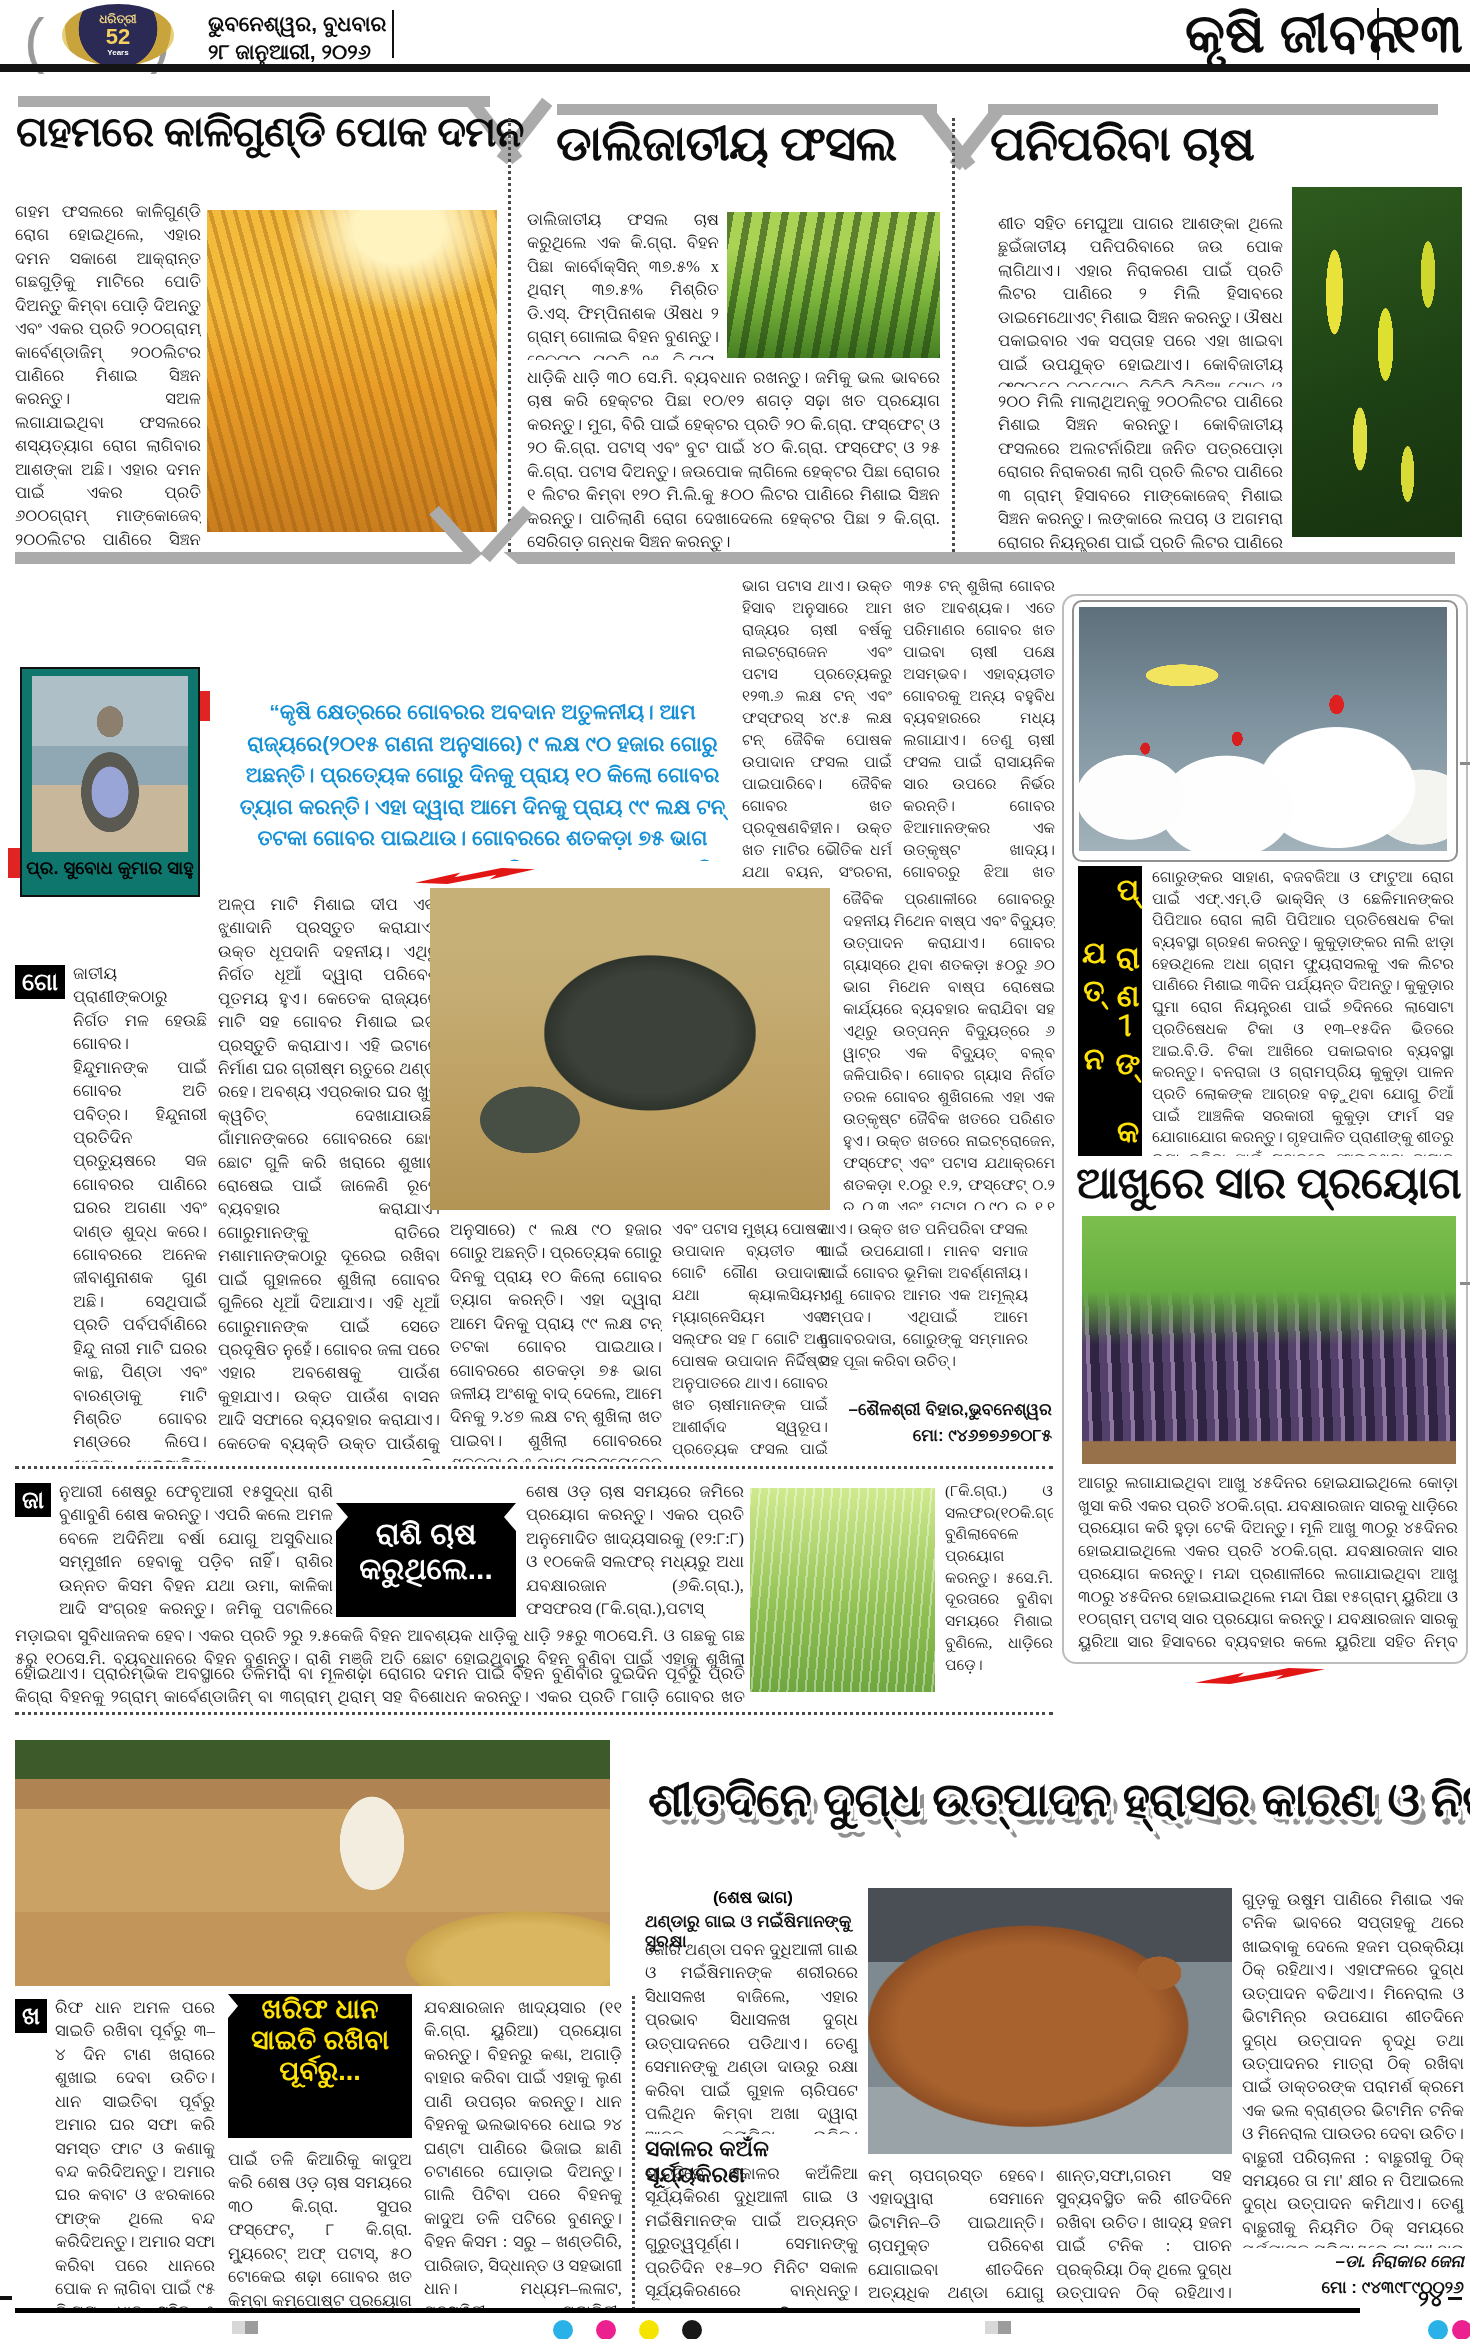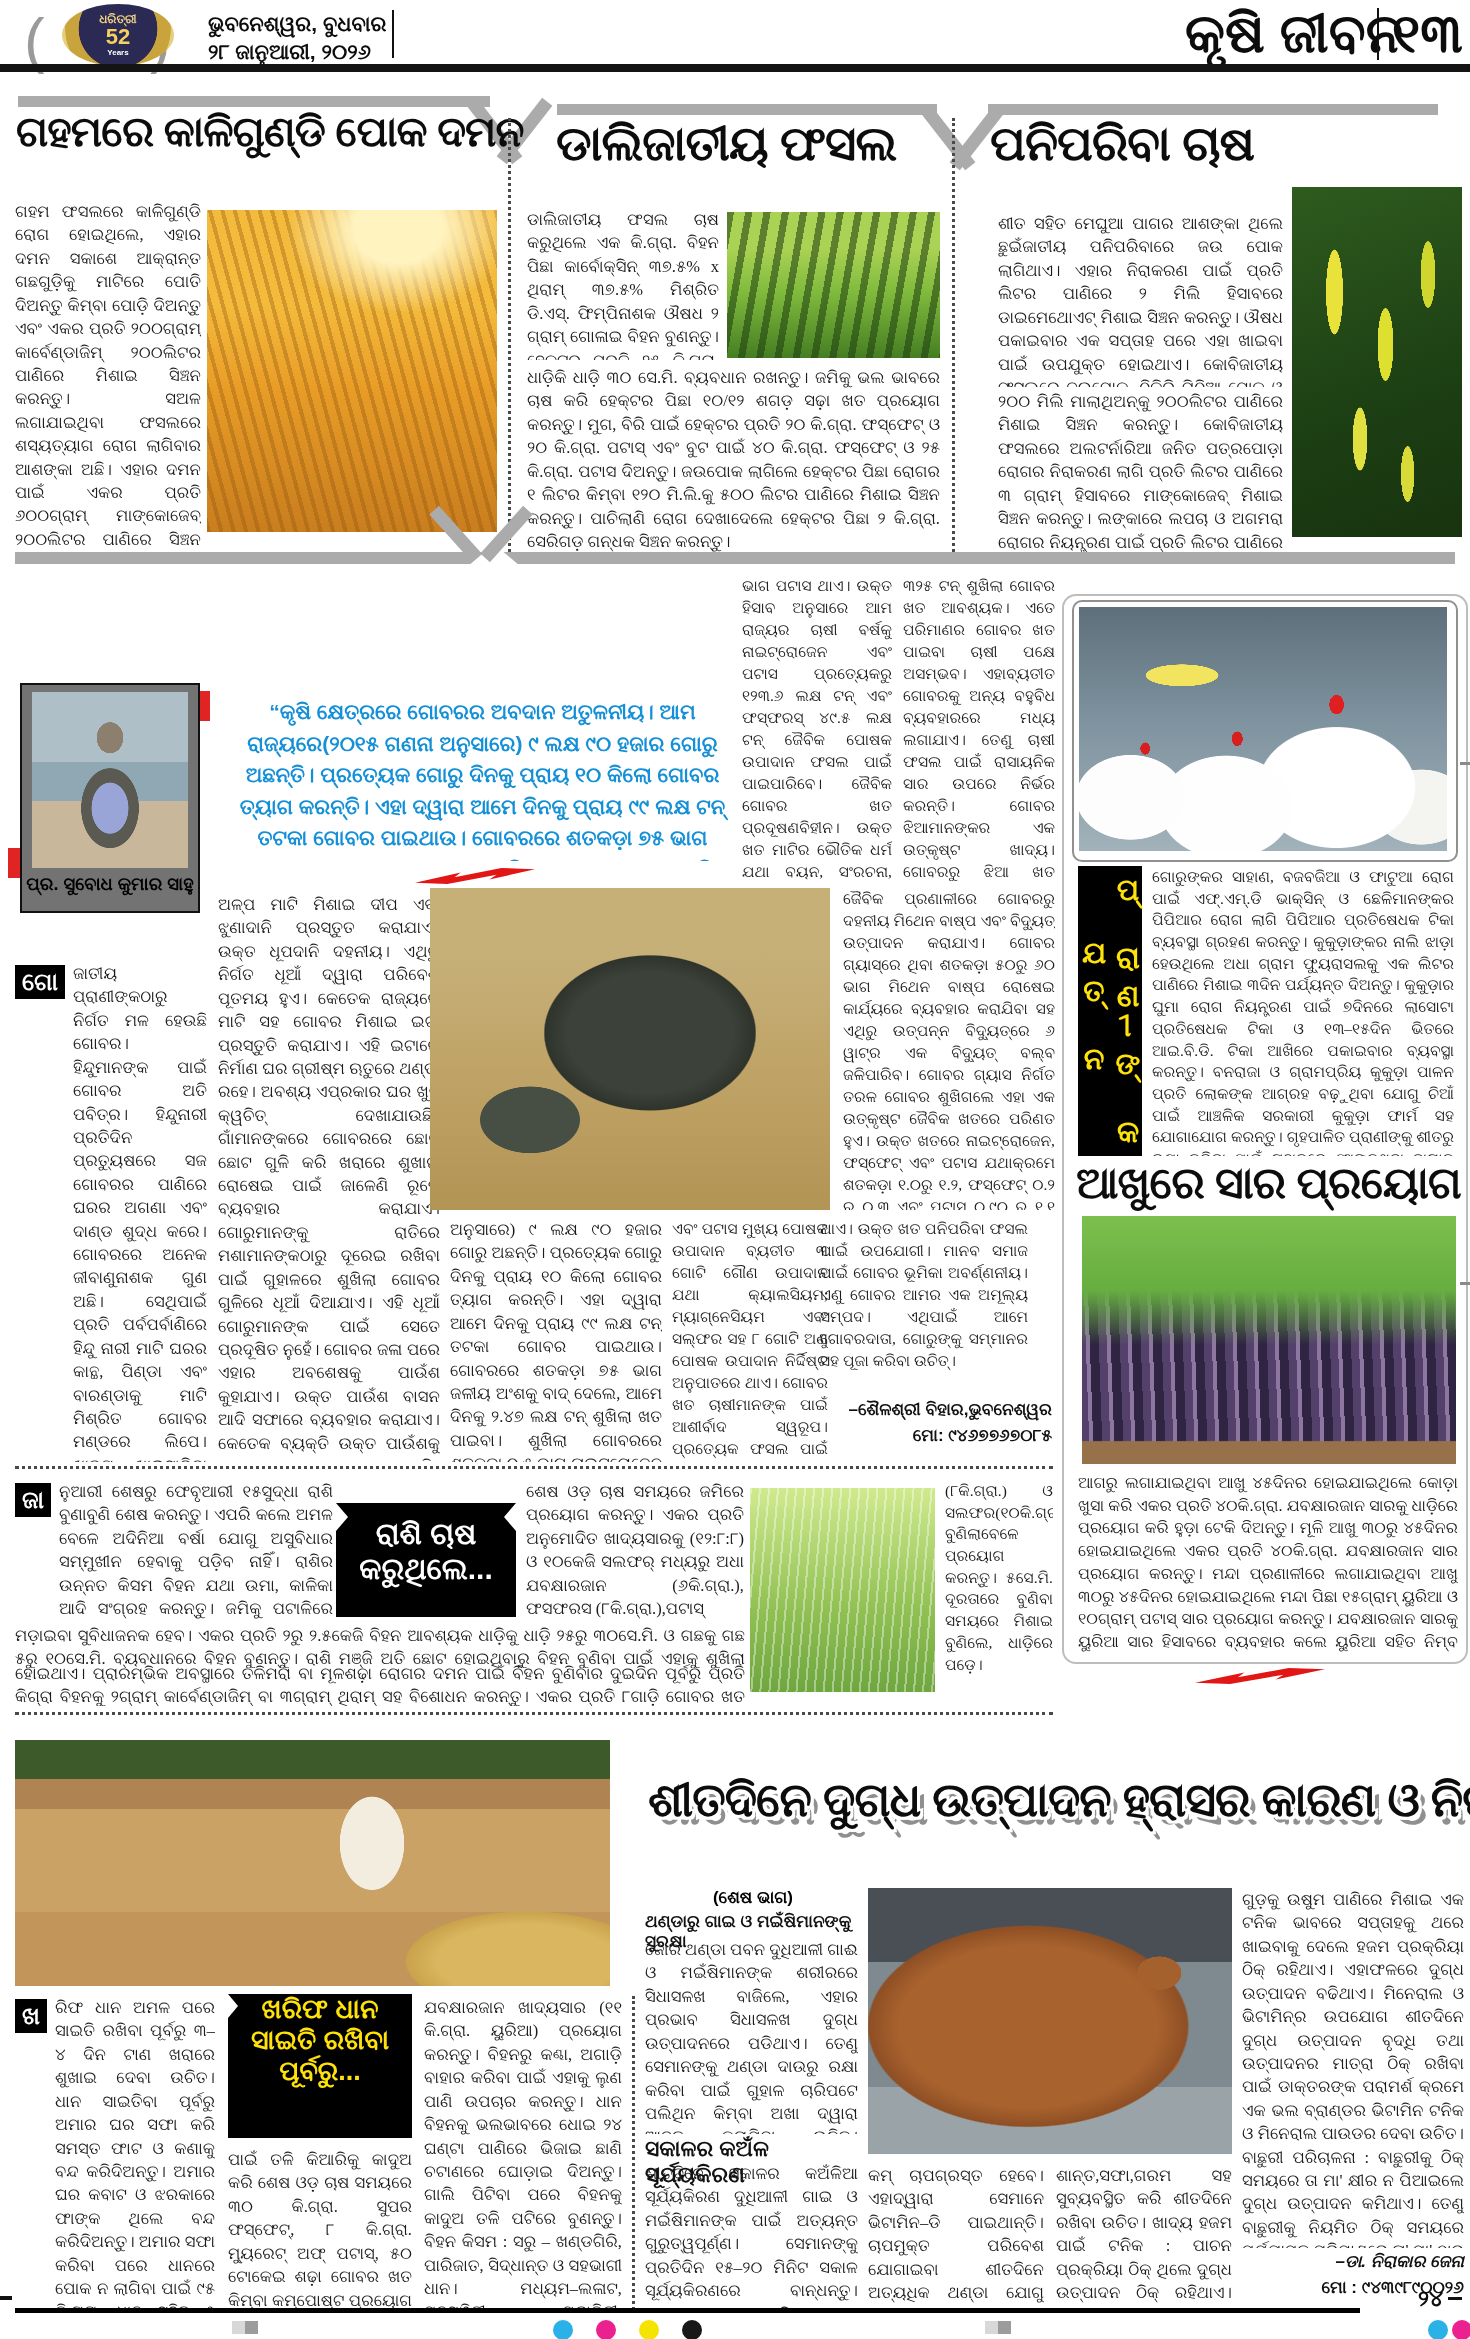--- a/index.html
+++ b/index.html
@@ -89,21 +89,21 @@
   <div class="ab" style="left:468px;top:544px;width:0;height:0;border-left:26px solid transparent;border-right:26px solid transparent;border-bottom:22px solid #ffffff;"></div>
   <div class="ab leg" style="left:449px;top:502px;height:64px;transform:rotate(-42deg);"></div>
   <div class="ab leg" style="left:500px;top:502px;height:64px;transform:rotate(42deg);"></div>
 
 
   <div class="ab bt" style="left:742px;top:575px;width:150px;height:306px;font-size:15.5px;">ଭାଗ ପଟାସ ଥାଏ। ଉକ୍ତ ହିସାବ ଅନୁସାରେ ଆମ ରାଜ୍ୟର ଚାଷୀ ବର୍ଷକୁ ନାଇଟ୍ରୋଜେନ ଏବଂ ପଟାସ ପ୍ରତ୍ୟେକରୁ ୧୨୩.୬ ଲକ୍ଷ ଟନ୍ ଏବଂ ଫସ୍‌ଫରସ୍ ୪୯.୫ ଲକ୍ଷ ଟନ୍ ଜୈବିକ ପୋଷକ ଉପାଦାନ ଫସଲ ପାଇଁ ପାଇପାରିବେ। ଜୈବିକ ଗୋବର ଖତ ପ୍ରଦୂଷଣବିହୀନ। ଉକ୍ତ ଖତ ମାଟିର ଭୌତିକ ଧର୍ମ ଯଥା ବୟନ, ସଂରଚନା, ଜଳ ଏବଂ ଧାରଣ ଶକ୍ତି ବଢ଼ାଇ ଥାଏ। ଏହାଛଡ଼ା ଗୋବର ଖତ ମାଟିରେ ଥିବା କୋଟି କୋଟି ଉପକାରୀ ବୀଜାଣୁଙ୍କର ବଂଶ ବୃଦ୍ଧି ଘଟାଇ ମାଟିକୁ ଉର୍ବର କରେ। ଖତରେ ନାଇଟ୍ରୋଜେନ, ଫସ୍‌ଫରସ୍</div>
   <div class="ab bt" style="left:903px;top:575px;width:152px;height:306px;font-size:15.5px;">୩୨୫ ଟନ୍ ଶୁଖିଲା ଗୋବର ଖତ ଆବଶ୍ୟକ। ଏତେ ପରିମାଣର ଗୋବର ଖତ ପାଇବା ଚାଷୀ ପକ୍ଷେ ଅସମ୍ଭବ। ଏହାବ୍ୟତୀତ ଗୋବରକୁ ଅନ୍ୟ ବହୁବିଧ ବ୍ୟବହାରରେ ମଧ୍ୟ ଲଗାଯାଏ। ତେଣୁ ଚାଷୀ ଫସଲ ପାଇଁ ରାସାୟନିକ ସାର ଉପରେ ନିର୍ଭର କରନ୍ତି। ଗୋବର ଝିଆମାନଙ୍କର ଏକ ଉତ୍କୃଷ୍ଟ ଖାଦ୍ୟ। ଗୋବରରୁ ଝିଆ ଖତ ପ୍ରସ୍ତୁତ କରାଯାଏ। ଉକ୍ତ ଖତରେ ଶତକଡ଼ା ହିସାବରେ ନାଇଟ୍ରୋଜେନ ୧.୪ ରୁ ୧.୬, ଫସ୍‌ଫେଟ୍ ୦.୩ ରୁ ୦.୫ ଏବଂ ପଟାସ ୧.୫ ରୁ ୧.୮ ଥାଏ। ପନିପରିବା ଓ ଫୁଲ ଚାଷ ପାଇଁ ଝିଆ ଖତ ଉତ୍କୃଷ୍ଟ। ଧାନ ଫସଲରେ ଜୀବାଣୁଜନିତ ପତ୍ରପୋଡ଼ା ରୋଗ ପାଇଁ ସଜ ଗୋବର ଏକ ଅମୋଘ ଜୈବିକ ଔଷଧ।</div>
 
   <div class="ab rsq" style="left:188px;top:691px;width:22px;height:30px;"></div>
   <div class="ab rsq" style="left:8px;top:848px;width:16px;height:30px;"></div>
-  <div class="ab" style="left:20px;top:683px;width:176px;height:226px;background:#737373;border:2px solid #111;">
+  <div class="ab" style="left:20px;top:667px;width:176px;height:226px;background:#0f766e;border:2px solid #111;">
     <div class="ph ph-author" style="margin:7px auto 0;width:156px;height:176px;"></div>
     <div class="cap" style="margin-top:6px;">ପ୍ର. ସୁବୋଧ କୁମାର ସାହୁ</div>
   </div>
 
   <div class="ab qt" style="left:230px;top:696px;width:505px;height:165px;overflow:hidden;">“କୃଷି କ୍ଷେତ୍ରରେ ଗୋବରର ଅବଦାନ ଅତୁଳନୀୟ। ଆମ ରାଜ୍ୟରେ(୨୦୧୫ ଗଣନା ଅନୁସାରେ) ୯ ଲକ୍ଷ ୯୦ ହଜାର ଗୋରୁ ଅଛନ୍ତି। ପ୍ରତ୍ୟେକ ଗୋରୁ ଦିନକୁ ପ୍ରାୟ ୧୦ କିଲୋ ଗୋବର ତ୍ୟାଗ କରନ୍ତି। ଏହା ଦ୍ୱାରା ଆମେ ଦିନକୁ ପ୍ରାୟ ୯୯ ଲକ୍ଷ ଟନ୍ ତଟକା ଗୋବର ପାଇଥାଉ। ଗୋବରରେ ଶତକଡ଼ା ୭୫ ଭାଗ ଜଳୀୟ ଅଂଶକୁ ବାଦ୍ ଦେଲେ, ଆମେ ଦିନକୁ ୨.୪୭ ଲକ୍ଷ ଟନ୍ ଶୁଖିଲା ଖତ ପାଇବା। ଶୁଖିଲା ଗୋବରରେ ଶତକଡ଼ା ୦.୫ ଭାଗ ନାଇଟ୍ରୋଜେନ ବା ଯବକ୍ଷାରଯାନ, ୦.୨୦ ଭାଗ ଫସ୍‌ଫରସ୍ ଏବଂ ୦.୨ ଭାଗ ପଟାସ ଥାଏ।”</div>
   <div class="ab zig" style="left:415px;top:868px;width:120px;height:16px;"></div>
 
   <div class="ab bt" style="left:218px;top:893px;width:222px;height:568px;">ଅଳ୍ପ ମାଟି ମିଶାଇ ଦୀପ ଏବଂ ଝୁଣାଦାନି ପ୍ରସ୍ତୁତ କରାଯାଏ। ଉକ୍ତ ଧୂପଦାନି ଦହନୀୟ। ଏଥିରୁ ନିର୍ଗତ ଧୂଆଁ ଦ୍ୱାରା ପରିବେଶ ପୂତମୟ ହୁଏ। କେତେକ ରାଜ୍ୟରେ ମାଟି ସହ ଗୋବର ମିଶାଇ ଇଟା ପ୍ରସ୍ତୁତି କରାଯାଏ। ଏହି ଇଟାରେ ନିର୍ମାଣ ଘର ଗ୍ରୀଷ୍ମ ଋତୁରେ ଥଣ୍ଡା ରହେ। ଅବଶ୍ୟ ଏପ୍ରକାର ଘର ଖୁବ୍ କ୍ୱଚିତ୍ ଦେଖାଯାଉଛି। ଗାଁମାନଙ୍କରେ ଗୋବରରେ ଛୋଟ ଛୋଟ ଗୁଳି କରି ଖରାରେ ଶୁଖାଇ ରୋଷେଇ ପାଇଁ ଜାଳେଣି ରୂପେ ବ୍ୟବହାର କରାଯାଏ। ଗୋରୁମାନଙ୍କୁ ରାତିରେ ମଶାମାନଙ୍କଠାରୁ ଦୂରେଇ ରଖିବା ପାଇଁ ଗୁହାଳରେ ଶୁଖିଲା ଗୋବର ଗୁଳିରେ ଧୂଆଁ ଦିଆଯାଏ। ଏହି ଧୂଆଁ ଗୋରୁମାନଙ୍କ ପାଇଁ ସେତେ ପ୍ରଦୂଷିତ ନୁହେଁ। ଗୋବର ଜଳା ପରେ ଏହାର ଅବଶେଷକୁ ପାଉଁଶ କୁହାଯାଏ। ଉକ୍ତ ପାଉଁଶ ବାସନ ଆଦି ସଫାରେ ବ୍ୟବହାର କରାଯାଏ। କେତେକ ବ୍ୟକ୍ତି ଉକ୍ତ ପାଉଁଶକୁ ଦାନ୍ତ ସଫାରେ ବ୍ୟବହାର କରନ୍ତି। ଗୋବର ପାଉଁଶରେ ପ୍ରାୟ ୦.୨୦ ରୁ ୦.୨୫ ଶତକଡ଼ା କ୍ୟାଲସିୟମ ଥାଏ, ଯାହାକୁ ଅମ୍ଳ ମାଟି ଶୋଧନ ପାଇଁ ଚାଷୀ ବ୍ୟବହାର କରନ୍ତି। କୃଷି କ୍ଷେତ୍ରରେ ଗୋବରର ଅବଦାନ ଅତୁଳନୀୟ। ଆମ ରାଜ୍ୟରେ (୨୦୧୫ ଗଣନା</div>
   <div class="ab" style="left:15px;top:962px;width:192px;height:500px;">
     <span class="dc">ଗୋ</span>

